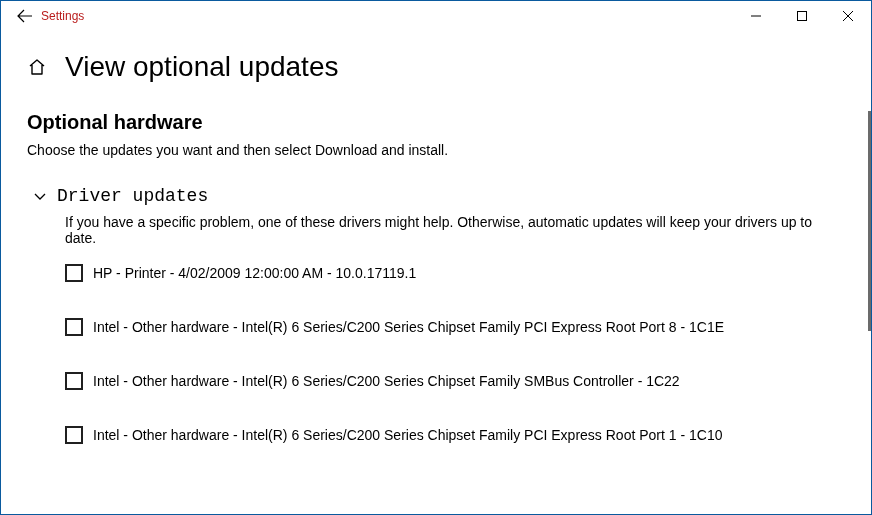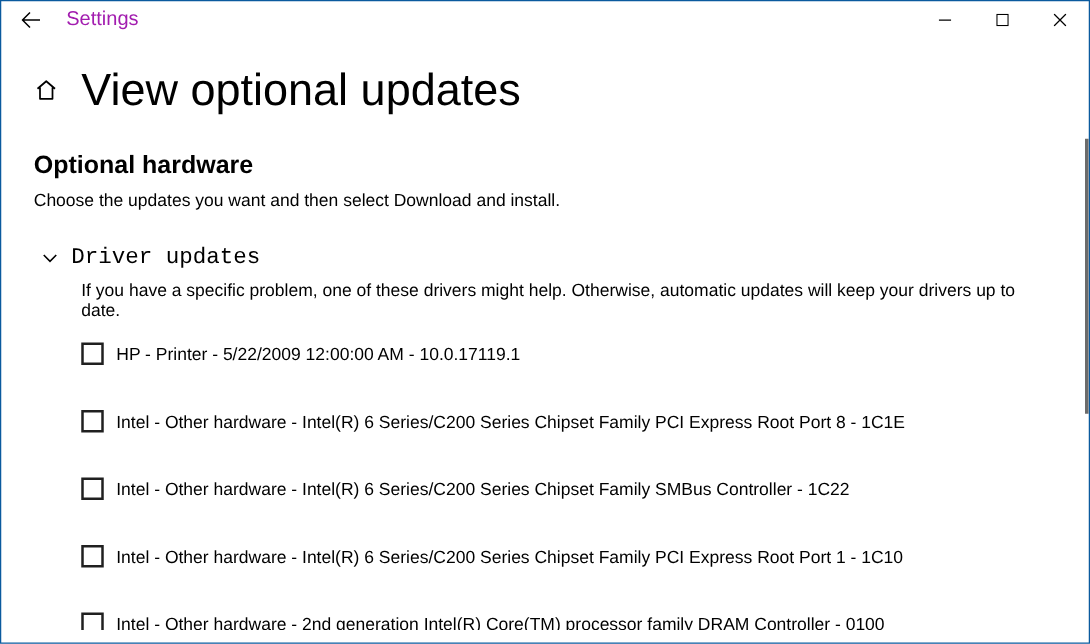--- a/index.html
+++ b/index.html
@@ -24,23 +24,23 @@
   .back-btn {
     width: 32px;
     height: 30px;
     display: flex;
     align-items: center;
     justify-content: center;
     cursor: default;
   }
   .back-btn svg { width: 16px; height: 16px; }
   .app-title {
-    font-size: 16px;
-    margin-left: 12px;
-    color: #a21caf;
+    font-size: 12px;
+    margin-left: 0;
+    color: #b91c1c;
   }
   .win-controls {
     margin-left: auto;
     display: flex;
   }
   .win-btn {
     width: 46px;
     height: 30px;
     display: flex;
     align-items: center;
@@ -55,21 +55,21 @@
   }
   .home-icon {
     width: 20px;
     height: 20px;
     margin-right: 18px;
     display:flex;
     align-items:center;
     justify-content:center;
   }
   .page-title {
-    font-size: 36px;
+    font-size: 28px;
     font-weight: 400;
   }
   .content {
     padding: 10px 26px 0 26px;
     height: calc(100% - 110px);
     overflow-y: hidden;
     position: relative;
   }
   .section-title {
     font-size: 20px;
@@ -176,34 +176,30 @@
     <svg class="chev" viewBox="0 0 14 14">
       <path d="M2 5 L7 10 L12 5" stroke="#000" stroke-width="1.3" fill="none"></path>
     </svg>
     <span class="expander-label">Driver updates</span>
   </div>
   <div class="expander-desc">If you have a specific problem, one of these drivers might help. Otherwise, automatic updates will keep your drivers up to date.</div>
 
   <div class="update-list">
     <div class="update-item">
       <div class="cb"></div>
-      <span class="update-label">HP - Printer - 5/22/2009 12:00:00 AM - 10.0.17119.1</span>
+      <span class="update-label">HP - Printer - 4/02/2009 12:00:00 AM - 10.0.17119.1</span>
     </div>
     <div class="update-item">
       <div class="cb"></div>
       <span class="update-label">Intel - Other hardware - Intel(R) 6 Series/C200 Series Chipset Family PCI Express Root Port 8 - 1C1E</span>
     </div>
     <div class="update-item">
       <div class="cb"></div>
       <span class="update-label">Intel - Other hardware - Intel(R) 6 Series/C200 Series Chipset Family SMBus Controller - 1C22</span>
     </div>
     <div class="update-item">
       <div class="cb"></div>
       <span class="update-label">Intel - Other hardware - Intel(R) 6 Series/C200 Series Chipset Family PCI Express Root Port 1 - 1C10</span>
     </div>
-    <div class="update-item">
-      <div class="cb"></div>
-      <span class="update-label">Intel - Other hardware - 2nd generation Intel(R) Core(TM) processor family DRAM Controller - 0100</span>
-    </div>
   </div>
 </div>
 
 <div class="scrollbar-stub"></div>
 
 </body></html>

